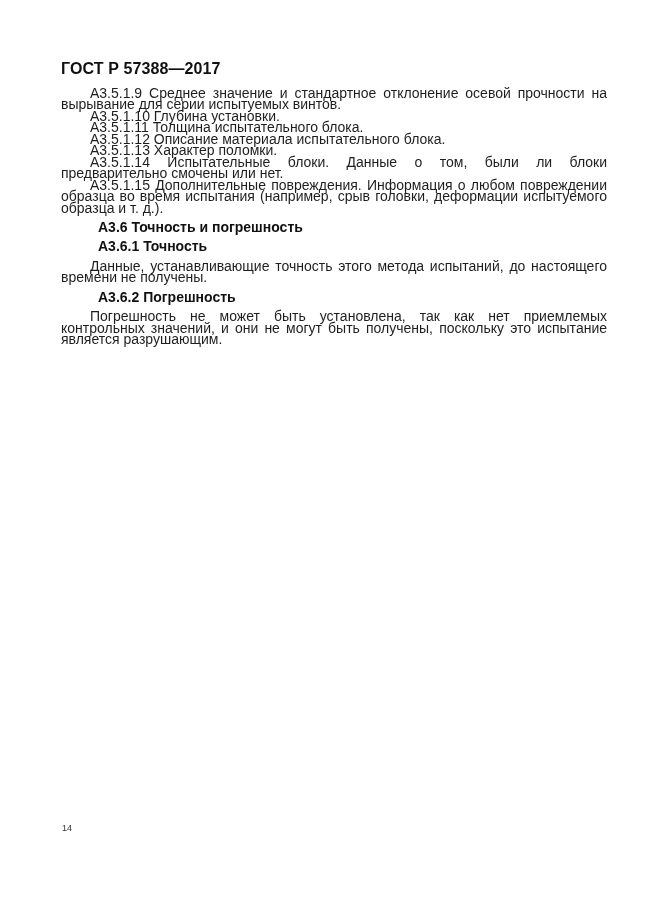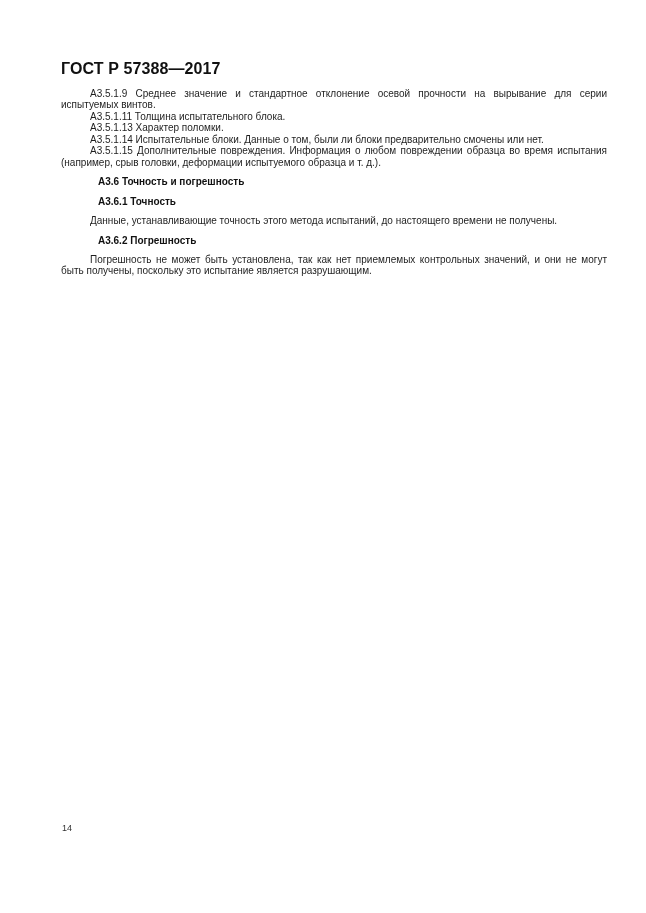--- a/index.html
+++ b/index.html
@@ -29,21 +29,21 @@
       font-size: 16px;
       font-weight: bold;
       letter-spacing: 0.1px;
       color: #111;
     }
     .body-text {
       position: absolute;
       left: 61px;
       top: 88px;
       width: 546px;
-      font-size: 10px;
+      font-size: 14px;
       line-height: 11.45px;
       color: #1e1e1e;
     }
     .para {
       text-indent: 29px;
       text-align: justify;
       margin: 0;
     }
     .heading {
       font-weight: bold;
@@ -60,21 +60,23 @@
     }
   </style>
 </head>
 <body>
 
 <div class="page">
   <div class="header">ГОСТ Р 57388—2017</div>
 
   <div class="body-text">
     <p class="para">А3.5.1.9 Среднее значение и стандартное отклонение осевой прочности на вырывание для серии испытуемых винтов.</p>
+    <p class="para">А3.5.1.10 Глубина установки.</p>
     <p class="para">А3.5.1.11 Толщина испытательного блока.</p>
+    <p class="para">А3.5.1.12 Описание материала испытательного блока.</p>
     <p class="para">А3.5.1.13 Характер поломки.</p>
     <p class="para">А3.5.1.14 Испытательные блоки. Данные о том, были ли блоки предварительно смочены или нет.</p>
     <p class="para">А3.5.1.15 Дополнительные повреждения. Информация о любом повреждении образца во время испытания (например, срыв головки, деформации испытуемого образца и т. д.).</p>
     <p class="heading">А3.6 Точность и погрешность</p>
     <p class="heading">А3.6.1 Точность</p>
     <p class="para">Данные, устанавливающие точность этого метода испытаний, до настоящего времени не получены.</p>
     <p class="heading">А3.6.2 Погрешность</p>
     <p class="para">Погрешность не может быть установлена, так как нет приемлемых контрольных значений, и они не могут быть получены, поскольку это испытание является разрушающим.</p>
   </div>
 

